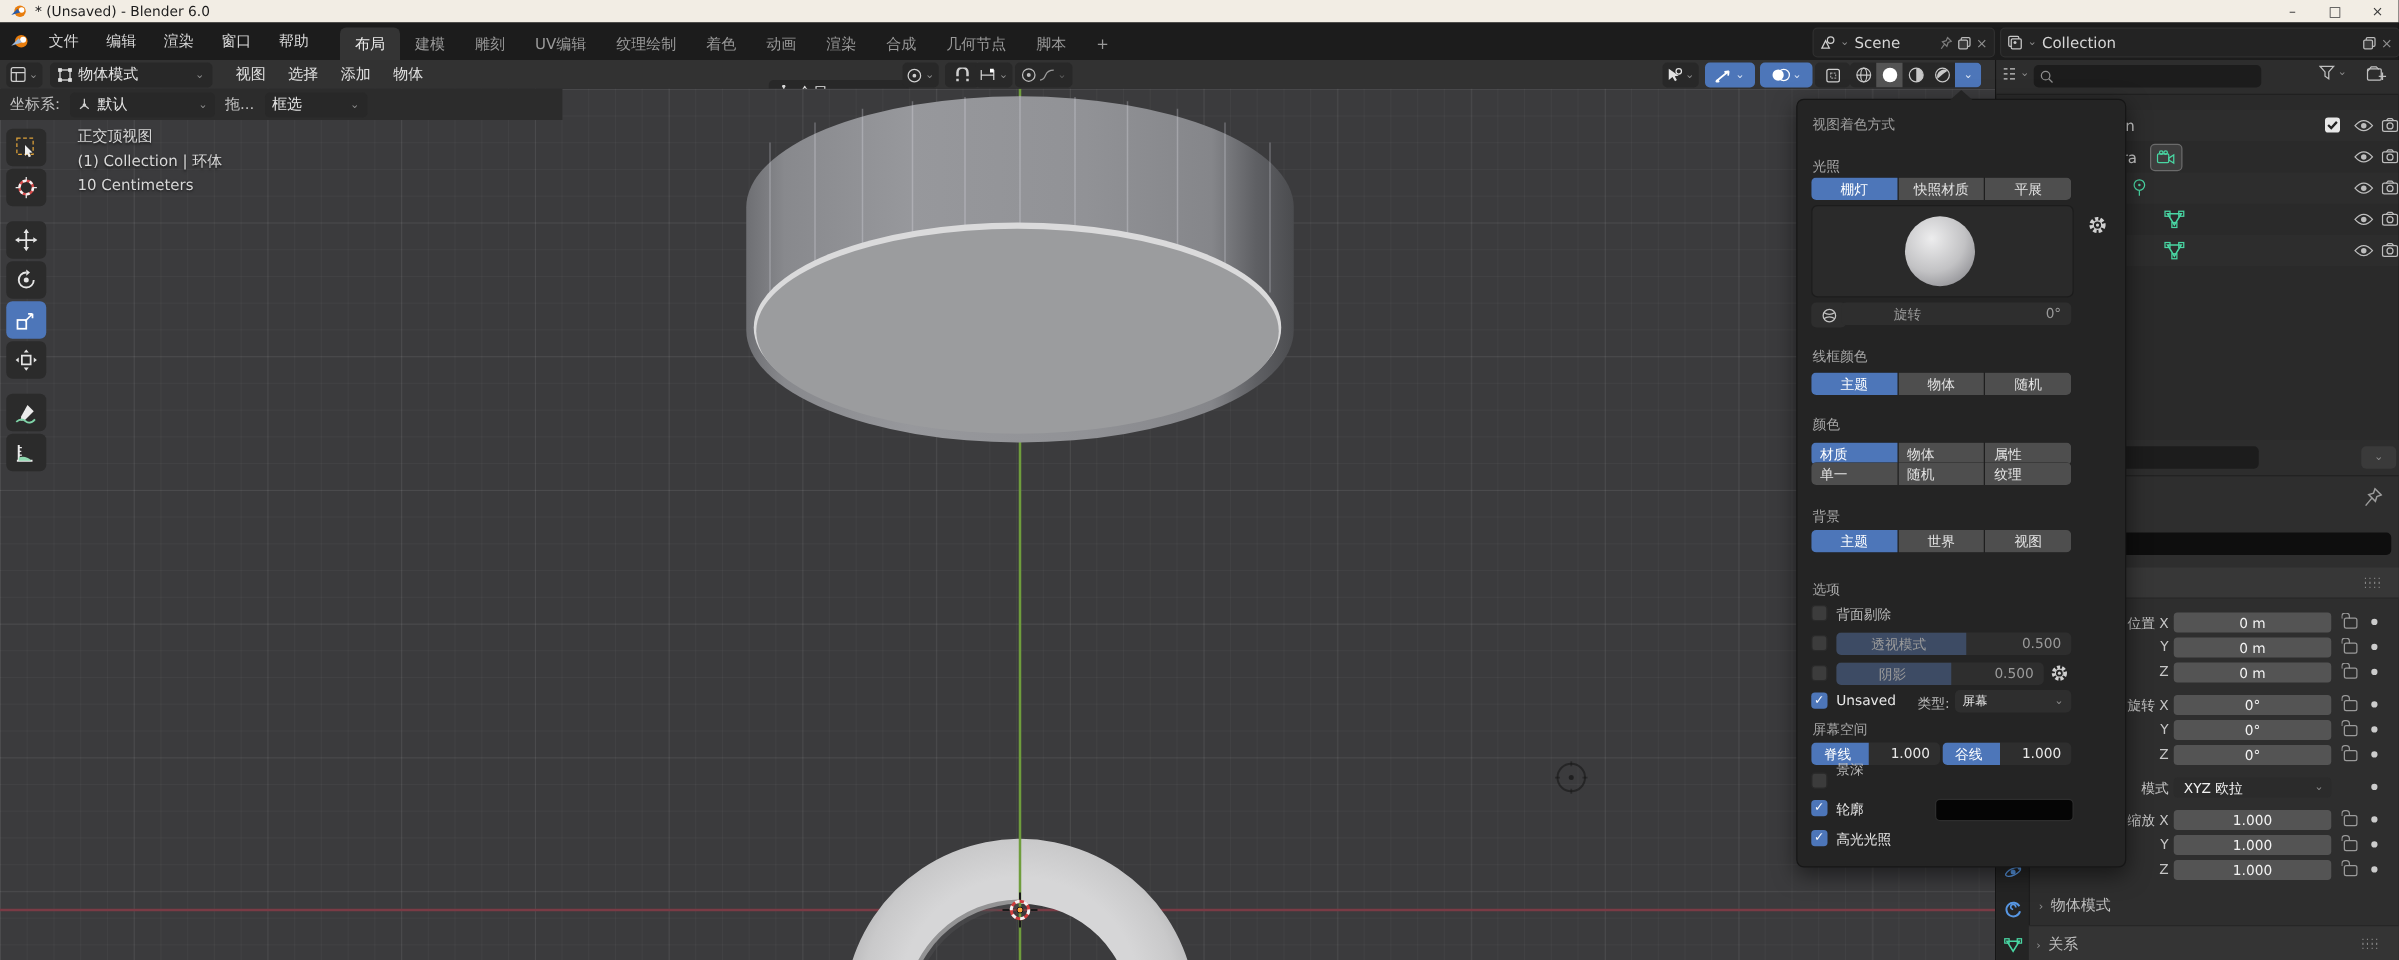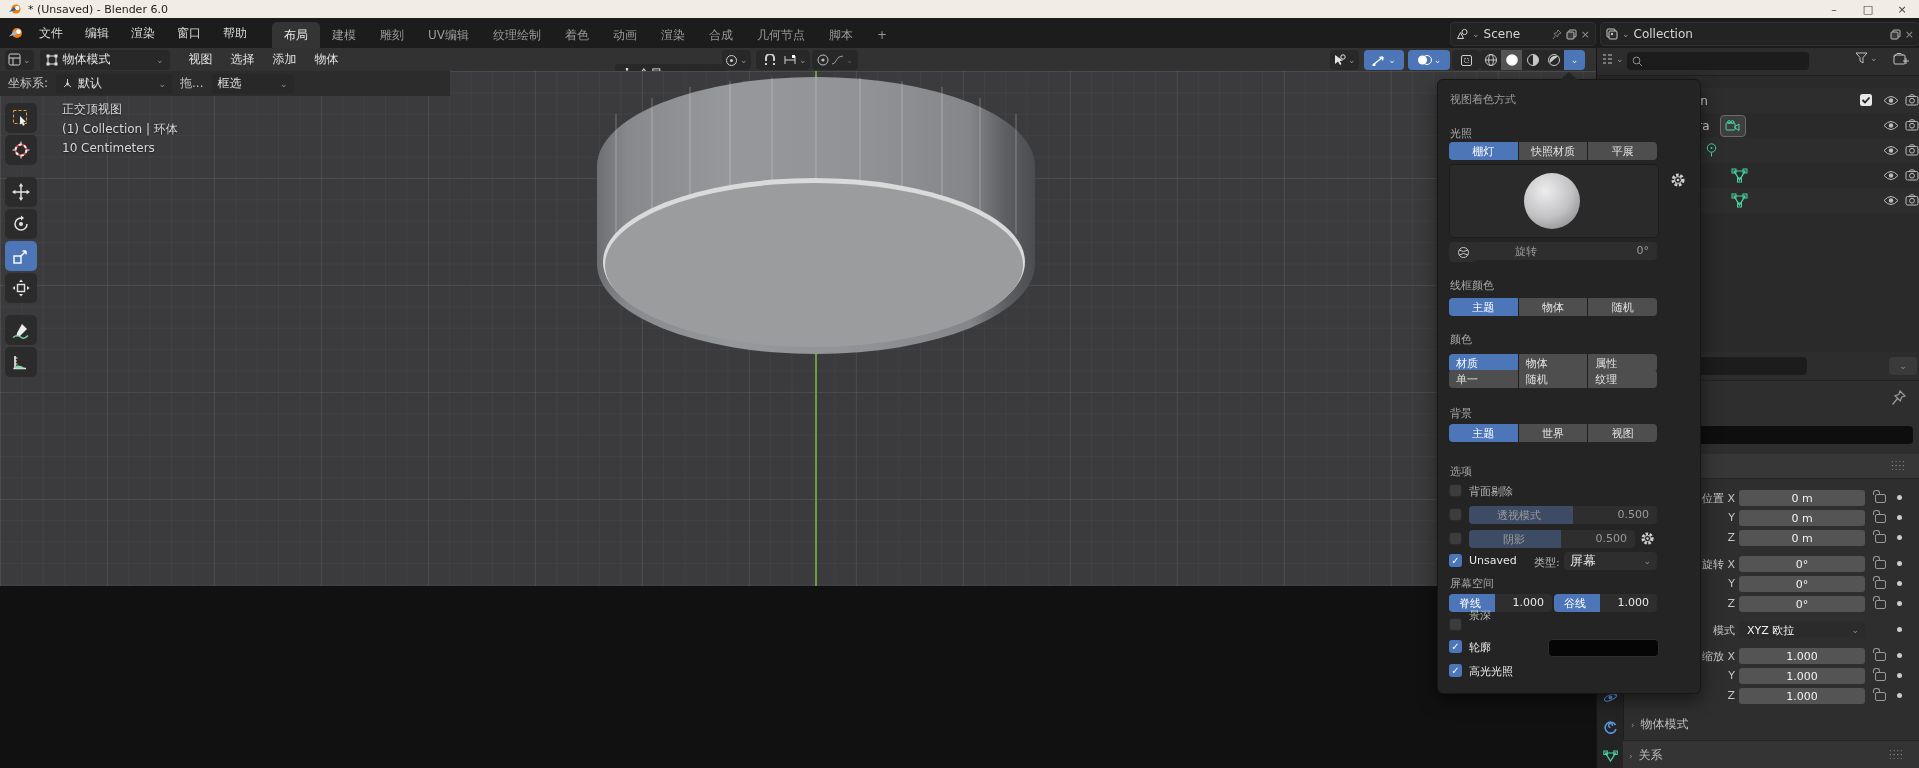--- a/index.html
+++ b/index.html
@@ -33,21 +33,21 @@
   .seg{display:flex;height:20px;background:#282828;border-radius:4px;overflow:hidden;}
   .seg>div{width:21px;display:flex;align-items:center;justify-content:center;}
   .seg>div.sel{background:#545454;}
   .seg>div.bluebg{background:#4d76b9;}
 
   
   .toolstrip{left:0;top:71px;width:450px;height:25px;background:#2c2c2c;display:flex;align-items:center;gap:8px;padding-left:8px;box-sizing:border-box;}
   .toolstrip .lbl{color:#c2c2c2;}
 
   
-  .viewport{left:0;top:71px;width:1596px;height:515px;background:#3b3b3d;overflow:hidden;
+  .viewport{left:0;top:71px;width:1596px;height:697px;background:#3b3b3d;overflow:hidden;
     background-image:
       linear-gradient(rgba(255,255,255,0.055) 1px, transparent 1px),
       linear-gradient(90deg, rgba(255,255,255,0.055) 1px, transparent 1px),
       linear-gradient(rgba(255,255,255,0.03) 1px, transparent 1px),
       linear-gradient(90deg, rgba(255,255,255,0.03) 1px, transparent 1px);
     background-size:107px 107px,107px 107px,21.4px 21.4px,21.4px 21.4px;}
   .axis-x{left:0;top:656px;width:1596px;height:2px;background:#7a3b45;z-index:1;}
   .axis-y{left:815px;top:0;width:2px;height:697px;background:#6f9d3d;z-index:3;}
   .overlay-text{color:#d8d8d8;text-shadow:0 1px 2px rgba(0,0,0,.6);font-size:12px;z-index:6;}
 
@@ -792,21 +792,21 @@
         <circle cx="8" cy="8" r="5" fill="none" stroke="#d0d0d0" stroke-width="3" stroke-dasharray="2.6 1.6"></circle>
         <circle cx="8" cy="8" r="3.4" fill="#242424" stroke="#d0d0d0"></circle>
         <circle cx="8" cy="8" r="1.3" fill="#d0d0d0"></circle>
       </svg>
   </span>
 
   <span class="cb on" style="left:11px;top:474px">✓</span>
   <span class="cblab bright" style="left:31px;top:474px">Unsaved</span>
   <span class="cblab" style="left:96px;top:475px">类型:</span>
   <div class="abs dd" style="left:126px;top:472px;width:81px;height:18px;background:#2e2e2e">
-    <span style="flex:1;font-size:13px">屏幕</span>
+    <span style="flex:1;font-size:10px">屏幕</span>
       <span class="chev">⌄</span>
   </div>
 
   <div class="plabel" style="left:12px;top:496px">屏幕空间</div>
   <div class="abs" style="left:11px;top:514px;width:208px;height:18px;display:flex;gap:2px">
     <div class="slider" style="position:relative;flex:1">
       <span class="fill" style="width:46px;background:#4d76b9"></span>
       <span class="sl-l" style="text-align:left;padding-left:10px;color:#fff">脊线</span>
       <span class="sl-v" style="color:#e8e8e8">1.000</span>
     </div>

